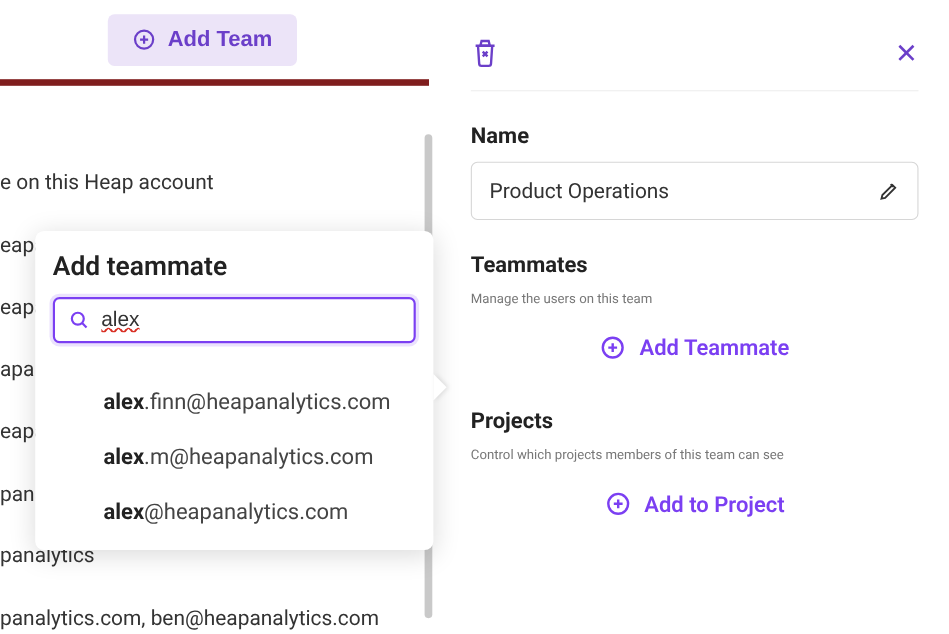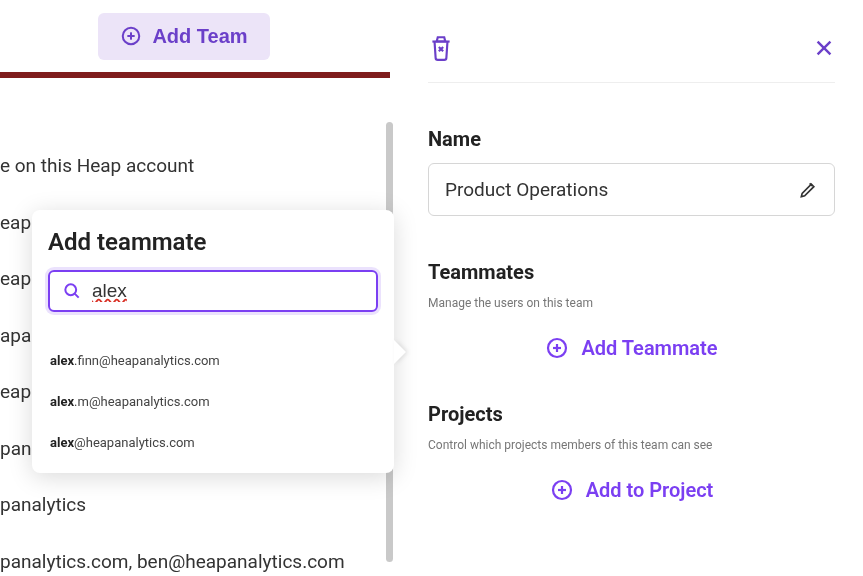--- a/index.html
+++ b/index.html
@@ -92,23 +92,24 @@
     outline: none;
     font-size: 19px;
     color: #333;
     width: 100%;
     text-decoration: underline wavy #d93025;
     text-decoration-skip-ink: none;
   }
   .results { margin-top: 28px; }
   .result-item {
     padding: 13px 2px;
-    font-size: 13px;
+    font-size: 20px;
     color: #444;
     cursor: pointer;
+    margin-left: 44px;
   }
   .result-item .m { font-weight: 700; color: #222; }
   .pointer {
     position: absolute;
     right: -12px;
     top: 130px;
     width: 0; height: 0;
     border-top: 12px solid transparent;
     border-bottom: 12px solid transparent;
     border-left: 12px solid #fff;
@@ -127,21 +128,21 @@
     justify-content: space-between;
     align-items: center;
     padding-bottom: 20px;
     border-bottom: 1px solid #eee;
   }
   .top-row svg { cursor: pointer; }
   .section-label {
     font-size: 20px;
     font-weight: 700;
     color: #222;
-    margin-top: 44px;
+    margin-top: 28px;
     margin-bottom: 12px;
   }
   .name-field {
     display: flex;
     align-items: center;
     justify-content: space-between;
     border: 1px solid #d6d6d6;
     border-radius: 6px;
     padding: 14px 16px;
     font-size: 19px;

